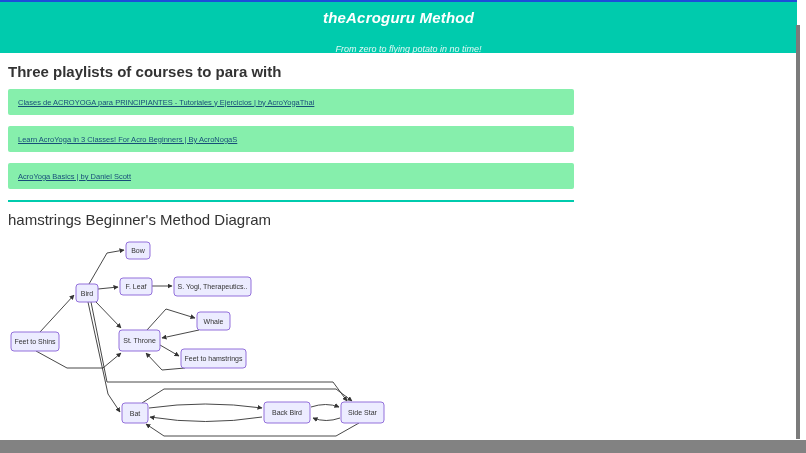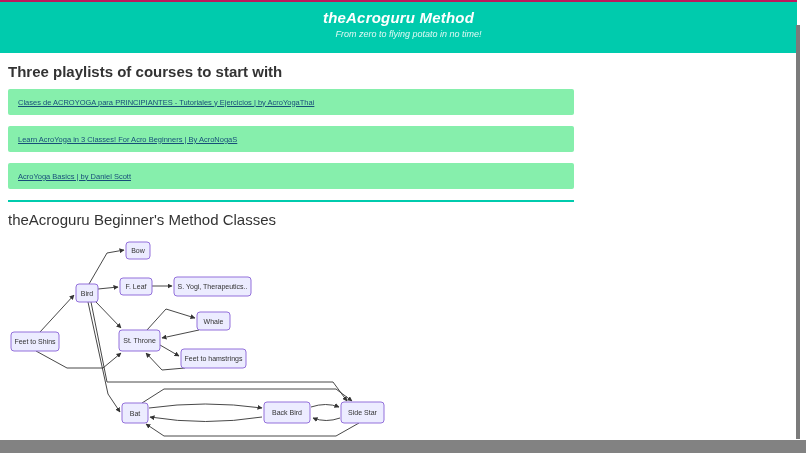--- a/index.html
+++ b/index.html
@@ -8,31 +8,31 @@
     width: 806px; height: 453px;
     background: #ffffff;
     font-family: "Liberation Sans", sans-serif;
     overflow: hidden;
     position: relative;
   }
   
   .site-header {
     width: 797px; height: 53px;
     background: #00cbad;
-    border-top: 2px solid #be185d;
+    border-top: 2px solid #1d4ed8;
     text-align: center;
     color: #ffffff;
   }
   .site-title {
     margin: 0; padding-top: 7px;
     font-style: italic; font-weight: 700;
     font-size: 15px; letter-spacing: .2px;
   }
   .site-subtitle {
-    margin: 3px 0 0 0;
+    margin: 18px 0 0 0;
     font-style: italic; font-weight: 400;
     font-size: 9px; color: rgba(255,255,255,.88); padding-left: 20px;
   }
   
   .main { padding: 0 8px; }
   .playlists-heading {
     margin: 10px 0 9px 0;
     font-size: 15px; font-weight: 700; color: #333333;
   }
   .banner {
@@ -72,35 +72,35 @@
 </style>
 </head>
 <body>
 
 <header class="site-header">
   <h1 class="site-title">theAcroguru Method</h1>
   <div class="site-subtitle">From zero to flying potato in no time!</div>
 </header>
 
 <div class="main">
-  <h2 class="playlists-heading">Three playlists of courses to start with</h2>
+  <h2 class="playlists-heading">Three playlists of courses to para with</h2>
 
   <div class="banner">
     <a href="#" class="banner-link">Clases de ACROYOGA para PRINCIPIANTES - Tutoriales y Ejercicios | by AcroYogaThai</a>
   </div>
   <div class="banner">
     <a href="#" class="banner-link">Learn AcroYoga in 3 Classes! For Acro Beginners | By AcroNogaS</a>
   </div>
   <div class="banner">
     <a href="#" class="banner-link">AcroYoga Basics | by Daniel Scott</a>
   </div>
 
   <hr class="teal-rule">
 
-  <h2 class="diagram-heading">theAcroguru Beginner's Method Classes</h2>
+  <h2 class="diagram-heading">hamstrings Beginner's Method Diagram</h2>
 
   <svg id="diagram-svg" class="diagram-svg" width="420" height="212" viewBox="0 0 420 212">
       <defs>
         <marker id="arrow" viewBox="0 0 10 10" refX="9" refY="5" markerWidth="5" markerHeight="5" orient="auto-start-reverse" markerUnits="userSpaceOnUse">
           <path d="M0,0 L10,5 L0,10 z" fill="#333333"></path>
         </marker>
       </defs>
       <path d="M40,100 L74,63" fill="none" stroke="#333333" stroke-width="0.9" stroke-linejoin="round" marker-end="url(#arrow)"></path>
       <path d="M89,52 L107,21 L124,18" fill="none" stroke="#333333" stroke-width="0.9" stroke-linejoin="round" marker-end="url(#arrow)"></path>
       <path d="M98,57 L118,55" fill="none" stroke="#333333" stroke-width="0.9" stroke-linejoin="round" marker-end="url(#arrow)"></path>

